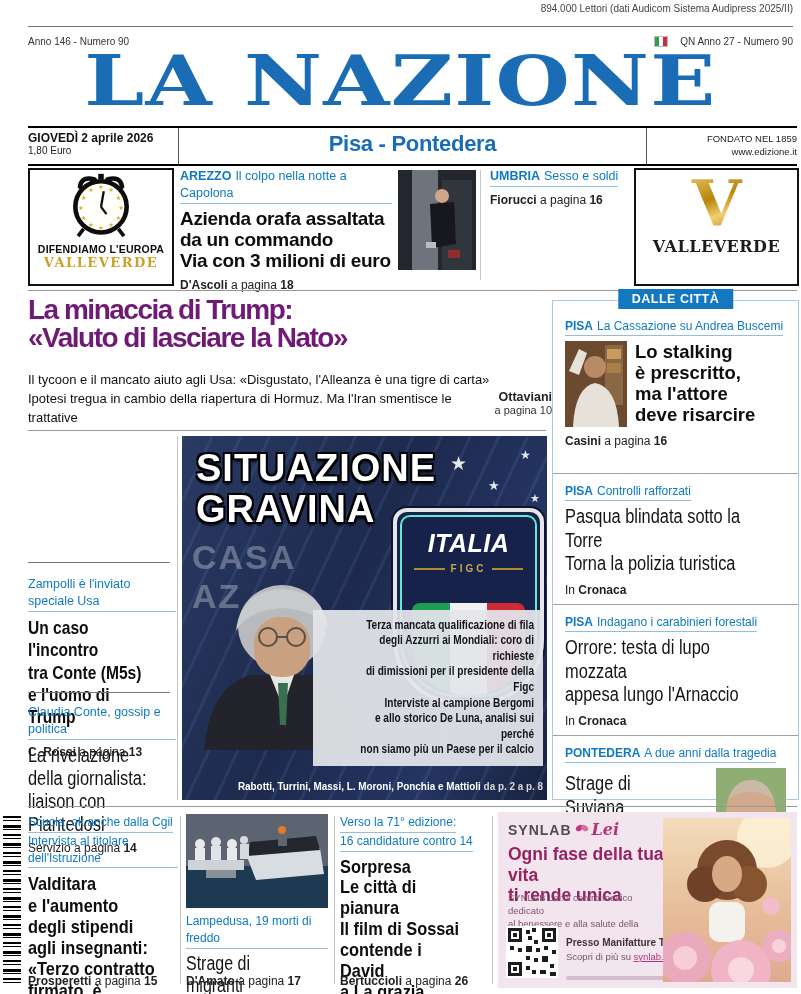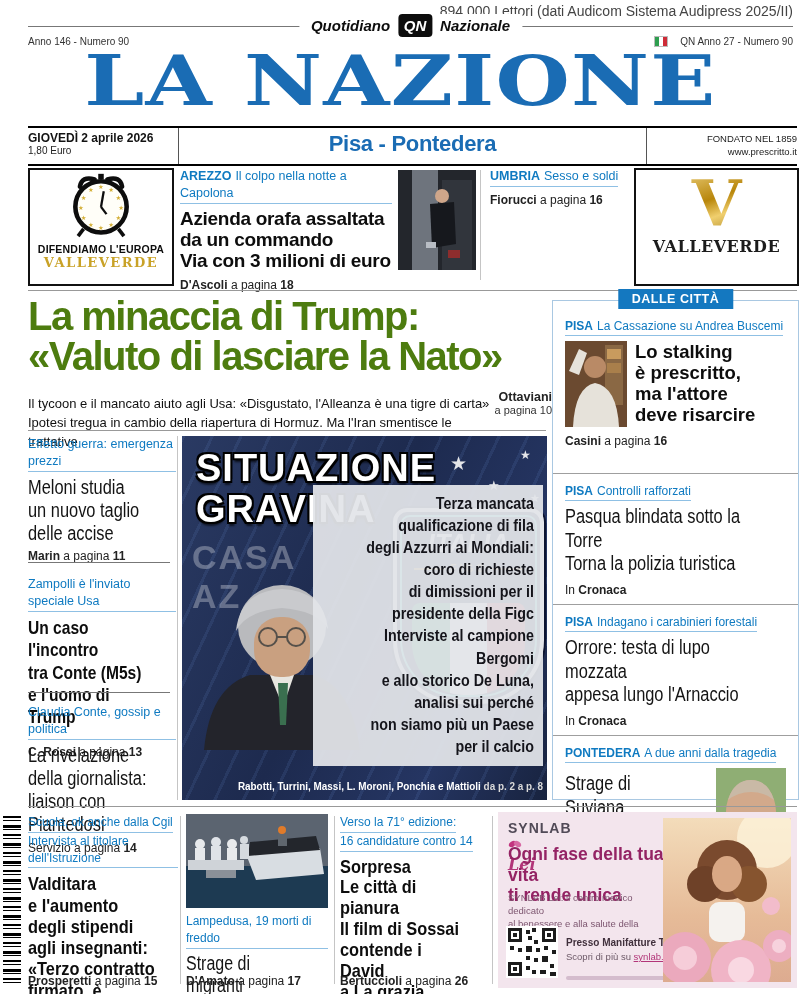--- a/index.html
+++ b/index.html
@@ -2,21 +2,21 @@
 <html><head>
 <meta charset="utf-8">
 <style>
   html,body{margin:0;padding:0;background:#e8e8e8;}
   .page{position:relative;width:801px;height:994px;background:#fff;overflow:hidden;
         font-family:"Liberation Sans",sans-serif;color:#121212;margin:0 auto;}
   .abs{position:absolute;}
   .pre{white-space:pre-line;}
 
   
-  .readers{top:3px;right:8px;font-size:14px;color:#444;}
+  .readers{top:3px;right:8px;font-size:10px;color:#444;}
   .brandrow{top:16px;left:28px;right:8px;height:22px;}
   .brandrule{position:absolute;top:10px;left:0;right:0;border-top:1px solid #777;}
   .brandgroup{position:absolute;left:50%;top:-2px;transform:translateX(-50%);
               background:#fff;padding:0 12px;display:flex;align-items:center;gap:8px;}
   .brandword{font-style:italic;font-weight:800;font-size:15px;color:#0d0d0d;}
   .qnlogo{width:34px;height:23px;background:#0d0d0d;color:#fff;border-radius:4px;
           display:flex;align-items:center;justify-content:center;
           font-style:italic;font-weight:900;font-size:15px;}
   .issuerow{top:36px;left:28px;right:8px;display:flex;justify-content:space-between;
             font-size:10px;color:#333;}
@@ -69,21 +69,21 @@
   .tsdiv{left:452px;top:2px;height:110px;}
   .umbria{left:462px;top:0;width:140px;}
   .adbox-right{left:606px;top:0;width:161px;height:114px;}
   .vv-letter{font-family:"DejaVu Serif",serif;font-weight:900;font-size:64px;line-height:1.05;
              background:linear-gradient(160deg,#f3d98a 10%,#b8860b 45%,#f0cf6e 60%,#8a6508 90%);
              -webkit-background-clip:text;background-clip:text;color:transparent;}
   .vv-name{font-family:"DejaVu Serif",serif;font-weight:800;font-size:16px;color:#1c1c1c;letter-spacing:0.5px;}
 
   
   .lead{top:296px;left:28px;width:524px;}
-  .lead-title{font-size:40px;font-weight:800;line-height:1.0;letter-spacing:-1.5px;color:#4d7c0f;}
+  .lead-title{font-size:28px;font-weight:800;line-height:1.0;letter-spacing:-1.5px;color:#701a75;}
   .lead-deck{margin-top:19px;width:470px;font-size:13px;line-height:1.45;color:#111;}
   .lead-by{position:absolute;top:94px;left:462px;width:62px;text-align:right;}
   .lead-by .n{display:block;font-weight:800;font-size:12.5px;}
   .lead-by .p{display:block;font-size:11px;color:#333;}
   .lead-hline{top:430px;left:28px;width:518px;}
 
   
   .leftcol{top:436px;left:28px;width:148px;height:364px;}
   .leftcol .hl-c{font-size:20px;font-weight:400;line-height:1.15;color:#141414;}
   .leftcol .hl-b{font-size:19px;font-weight:800;line-height:1.18;color:#0d0d0d;}
@@ -108,21 +108,21 @@
         font-size:25px;color:#fff;letter-spacing:0.5px;}
   .shield-figc{display:flex;align-items:center;gap:6px;margin:5px 12px 0;color:#c9a84c;
         font-size:10px;font-weight:700;letter-spacing:3px;justify-content:center;}
   .shield-figc:before,.shield-figc:after{content:"";flex:1;border-top:2px solid #b08d2f;}
   .stripes{position:absolute;left:10px;right:10px;bottom:0;top:86px;display:flex;
         border-radius:8px 8px 52px 52px;overflow:hidden;}
   .stripes i{flex:1;}
   .st-g{background:#1d9d55}.st-w{background:#f2f2f2}.st-r{background:#cf2b36}
   .hero-man{left:-8px;bottom:50px;}
   .hero-caption{right:4px;bottom:34px;width:212px;background:rgba(226,228,233,0.94);
-        padding:8px 9px;text-align:right;font-size:17px;font-weight:700;line-height:1.3;color:#14141a;}
+        padding:8px 9px;text-align:right;font-size:12px;font-weight:700;line-height:1.3;color:#14141a;}
   .hero-caption .cap-in{display:inline-block;transform:scaleX(0.84);transform-origin:right top;}
   .hero-byl{right:4px;bottom:8px;font-size:11px;color:#e6e6e6;white-space:nowrap;
         transform:scaleX(0.9);transform-origin:right top;}
   .hero-byl .names{font-weight:800;color:#fff;}
   .hero-byl .pages{font-weight:700;color:#d9d9d9;}
 
   
   .rail{top:300px;left:552px;width:245px;height:498px;border:1.5px solid #a9c8e2;background:#fff;}
   .rail-tab{position:absolute;top:-12px;left:50%;transform:translateX(-50%);
         background:#1478c0;color:#fff;font-size:12.5px;font-weight:800;letter-spacing:0.5px;
@@ -151,46 +151,41 @@
   .photo-lampedusa{width:142px;height:94px;display:block;}
   .col2 .kicker{margin-top:5px;}
   .col2 .hl-c{font-size:20px;font-weight:400;line-height:1.12;color:#141414;margin-top:3px;}
   .bvd2{left:334px;top:816px;height:168px;}
   .col3{left:340px;width:148px;height:176px;}
   .col3 .hl-b{font-size:19px;font-weight:800;line-height:1.1;color:#0d0d0d;margin-top:5px;}
   .bvd3{left:492px;top:816px;height:168px;}
 
   
   .synlab{left:498px;right:4px;top:812px;height:176px;background:#f3e5ed;}
-  .sy-brand{position:absolute;left:10px;top:8px;display:flex;align-items:flex-start;gap:3px;flex-direction:column;}
+  .sy-brand{position:absolute;left:10px;top:8px;display:flex;align-items:center;gap:3px;}
   .sy-name{font-weight:900;font-size:14px;color:#514a57;letter-spacing:1px;}
   .sy-lei{font-family:"DejaVu Serif",serif;font-style:italic;font-weight:700;font-size:16px;color:#b23579;}
   .sy-head{position:absolute;left:10px;top:32px;width:165px;font-size:17.5px;font-weight:700;
         color:#942364;line-height:1.18;}
   .sy-body{position:absolute;left:10px;top:80px;width:160px;font-size:9.5px;color:#7d5670;line-height:1.35;}
   .sy-qr{position:absolute;left:8px;bottom:10px;}
   .sy-qrtxt1{position:absolute;left:68px;bottom:40px;font-size:10px;font-weight:800;color:#40303c;}
   .sy-qrtxt2{position:absolute;left:68px;bottom:26px;font-size:9.5px;color:#6d5a68;}
   .sy-link{color:#b23579;text-decoration:underline;cursor:pointer;}
   .sy-fine{position:absolute;left:68px;bottom:8px;width:112px;height:4px;background:#d4bccd;border-radius:2px;}
   .sy-photo{position:absolute;right:6px;top:6px;}
 </style>
 </head>
 <body>
 
 <div class="page">
 
   <div class="abs readers">894.000 Lettori (dati Audicom Sistema Audipress 2025/II)</div>
   <div class="abs brandrow">
     <div class="brandrule"></div>
-    <div class="brandgroup">
-      <span class="brandword">Quotidiano</span>
-      <span class="qnlogo">QN</span>
-      <span class="brandword">Nazionale</span>
-    </div>
   </div>
   <div class="abs issuerow">
     <span>Anno 146 - Numero 90</span>
     <span class="issueright">
       <span class="flag">
           <i class="g"></i>
           <i class="w"></i>
           <i class="r"></i>
         </span>
       <span>QN Anno 27 - Numero 90</span>
@@ -202,21 +197,21 @@
   <div class="abs dateline">
     <div class="dl-left">
       <div class="dl-date">GIOVEDÌ 2 aprile 2026</div>
       <div class="dl-price">1,80 Euro</div>
     </div>
     <div class="dl-center">
       <div class="dl-edition">Pisa - Pontedera</div>
     </div>
     <div class="dl-right">
       <div>FONDATO NEL 1859</div>
-      <div>www.prescritto.it</div>
+      <div>www.edizione.it</div>
     </div>
   </div>
 
   <div class="abs topstrip">
 
     <div class="abs adbox adbox-left">
       <svg width="66" height="66" viewBox="0 0 70 72" style="margin-top:2px">
         <path d="M12,16 Q14,4 28,8" fill="none" stroke="#0d0d0d" stroke-width="5" stroke-linecap="round"></path>
         <path d="M58,16 Q56,4 42,8" fill="none" stroke="#0d0d0d" stroke-width="5" stroke-linecap="round"></path>
         <rect x="32" y="2" width="6" height="6" fill="#0d0d0d"></rect>
@@ -283,27 +278,20 @@
     <div class="lead-deck pre">Il tycoon e il mancato aiuto agli Usa: «Disgustato, l'Alleanza è una tigre di carta»
 Ipotesi tregua in cambio della riapertura di Hormuz. Ma l'Iran smentisce le trattative</div>
     <div class="lead-by byl">
       <span class="n">Ottaviani</span>
       <span class="p" style="font-weight:400">a pagina 10</span>
     </div>
   </div>
   <div class="abs hline lead-hline"></div>
 
   <div class="abs leftcol">
-    <div class="abs" style="top:0;left:0;width:148px">
-      <div class="kicker"><span class="kl">Effetto guerra: emergenza prezzi</span></div>
-      <div style="margin-top:4px"><span class="cond hl-c pre">Meloni studia
-un nuovo taglio
-delle accise</span></div>
-      <div class="byl" style="margin-top:4px"><span class="n">Marin</span> <span>a pagina</span> <span class="p">11</span></div>
-    </div>
     <div class="abs lc-div" style="top:126px"></div>
     <div class="abs" style="top:140px;left:0;width:148px">
       <div class="kicker"><span class="kl">Zampolli è l'inviato speciale Usa</span></div>
       <div style="margin-top:5px"><span class="cond hl-b pre">Un caso l'incontro
 tra Conte (M5s)
 e l'uomo di Trump</span></div>
       <div class="byl" style="margin-top:16px"><span class="n">C. Rossi</span> <span>a pagina</span> <span class="p">13</span></div>
     </div>
     <div class="abs lc-div" style="top:256px"></div>
     <div class="abs" style="top:268px;left:0;width:148px">

